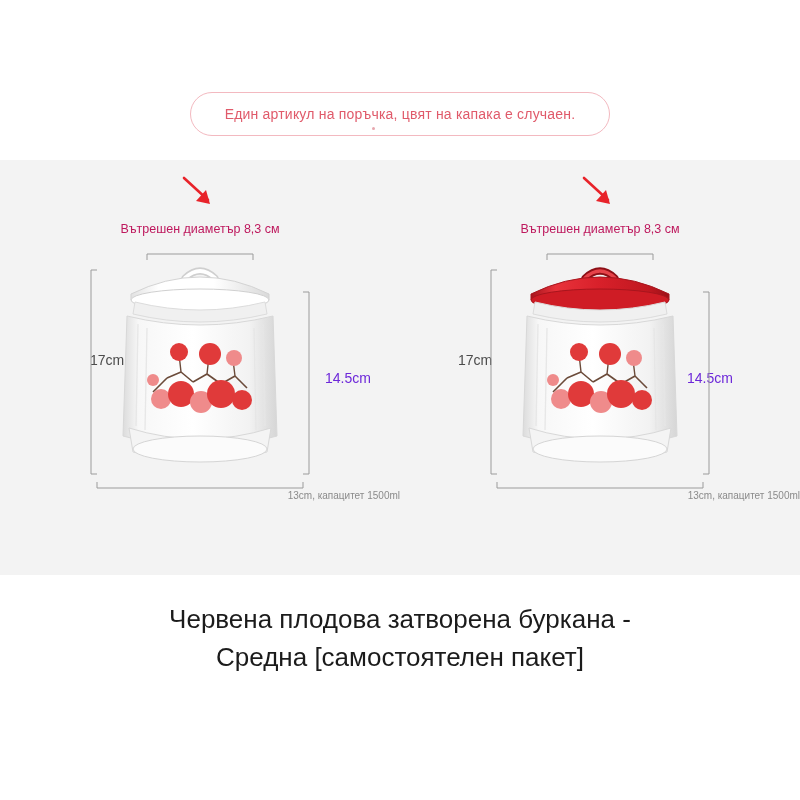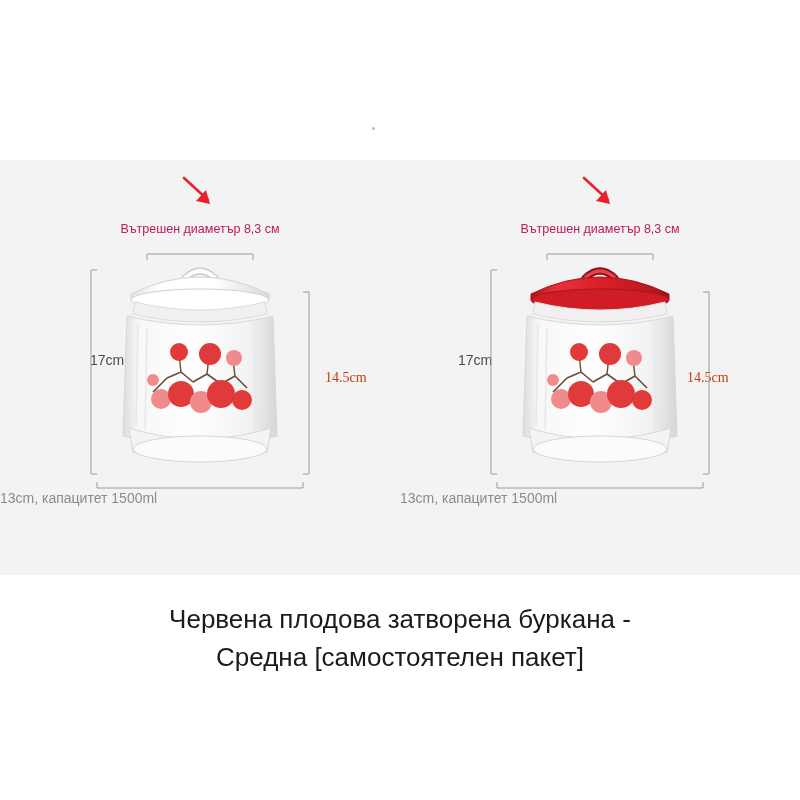--- a/index.html
+++ b/index.html
@@ -87,41 +87,40 @@
     width: 100%;
     text-align: center;
     font-size: 12.5px;
     color: #be185d;
   }
 
   .caption-bottom {
     position: absolute;
     top: 330px;
     width: 100%;
-    text-align: left;
-    font-size: 14px;
+    text-align: right;
+    font-size: 10px;
     color: #8b8b8b;
   }
 
   .dim-left {
     position: absolute;
     top: 192px;
     font-size: 14px;
     color: #4b4b4b;
     margin-left: 6px;
   }
   .fig.left .dim-left { left: 84px; }
   .fig.right .dim-left { left: 52px; }
 
   .dim-right {
     position: absolute;
     top: 210px;
     font-size: 14px;
-    color: #c2410c;
-    font-family: Liberation Serif, serif;
+    color: #6d28d9;
   }
   .fig.left .dim-right { left: 325px; }
   .fig.right .dim-right { left: 287px; }
 
   .jar-svg {
     position: absolute;
     top: 82px;
     left: 50%;
     transform: translateX(-50%);
   }
@@ -138,20 +137,23 @@
     color: #1b1b1b;
     padding: 0 73px;
     box-sizing: border-box;
   }
 </style>
 </head>
 <body>
 
 <div class="page">
 
+  <div class="notice-wrap">
+    <div class="notice-pill">Един артикул на поръчка, цвят на капака е случаен.</div>
+  </div>
   <div class="notice-dot"></div>
 
   <div class="panel">
 
     <div class="fig left">
 
       <span class="arrow">
         <svg width="44" height="36" viewBox="0 0 44 36">
           <path d="M6 4 L30 26" stroke="#e8232a" stroke-width="2.6" fill="none" stroke-linecap="round"></path>
           <path d="M32 30 L18 27 L28 16 Z" fill="#e8232a"></path>

